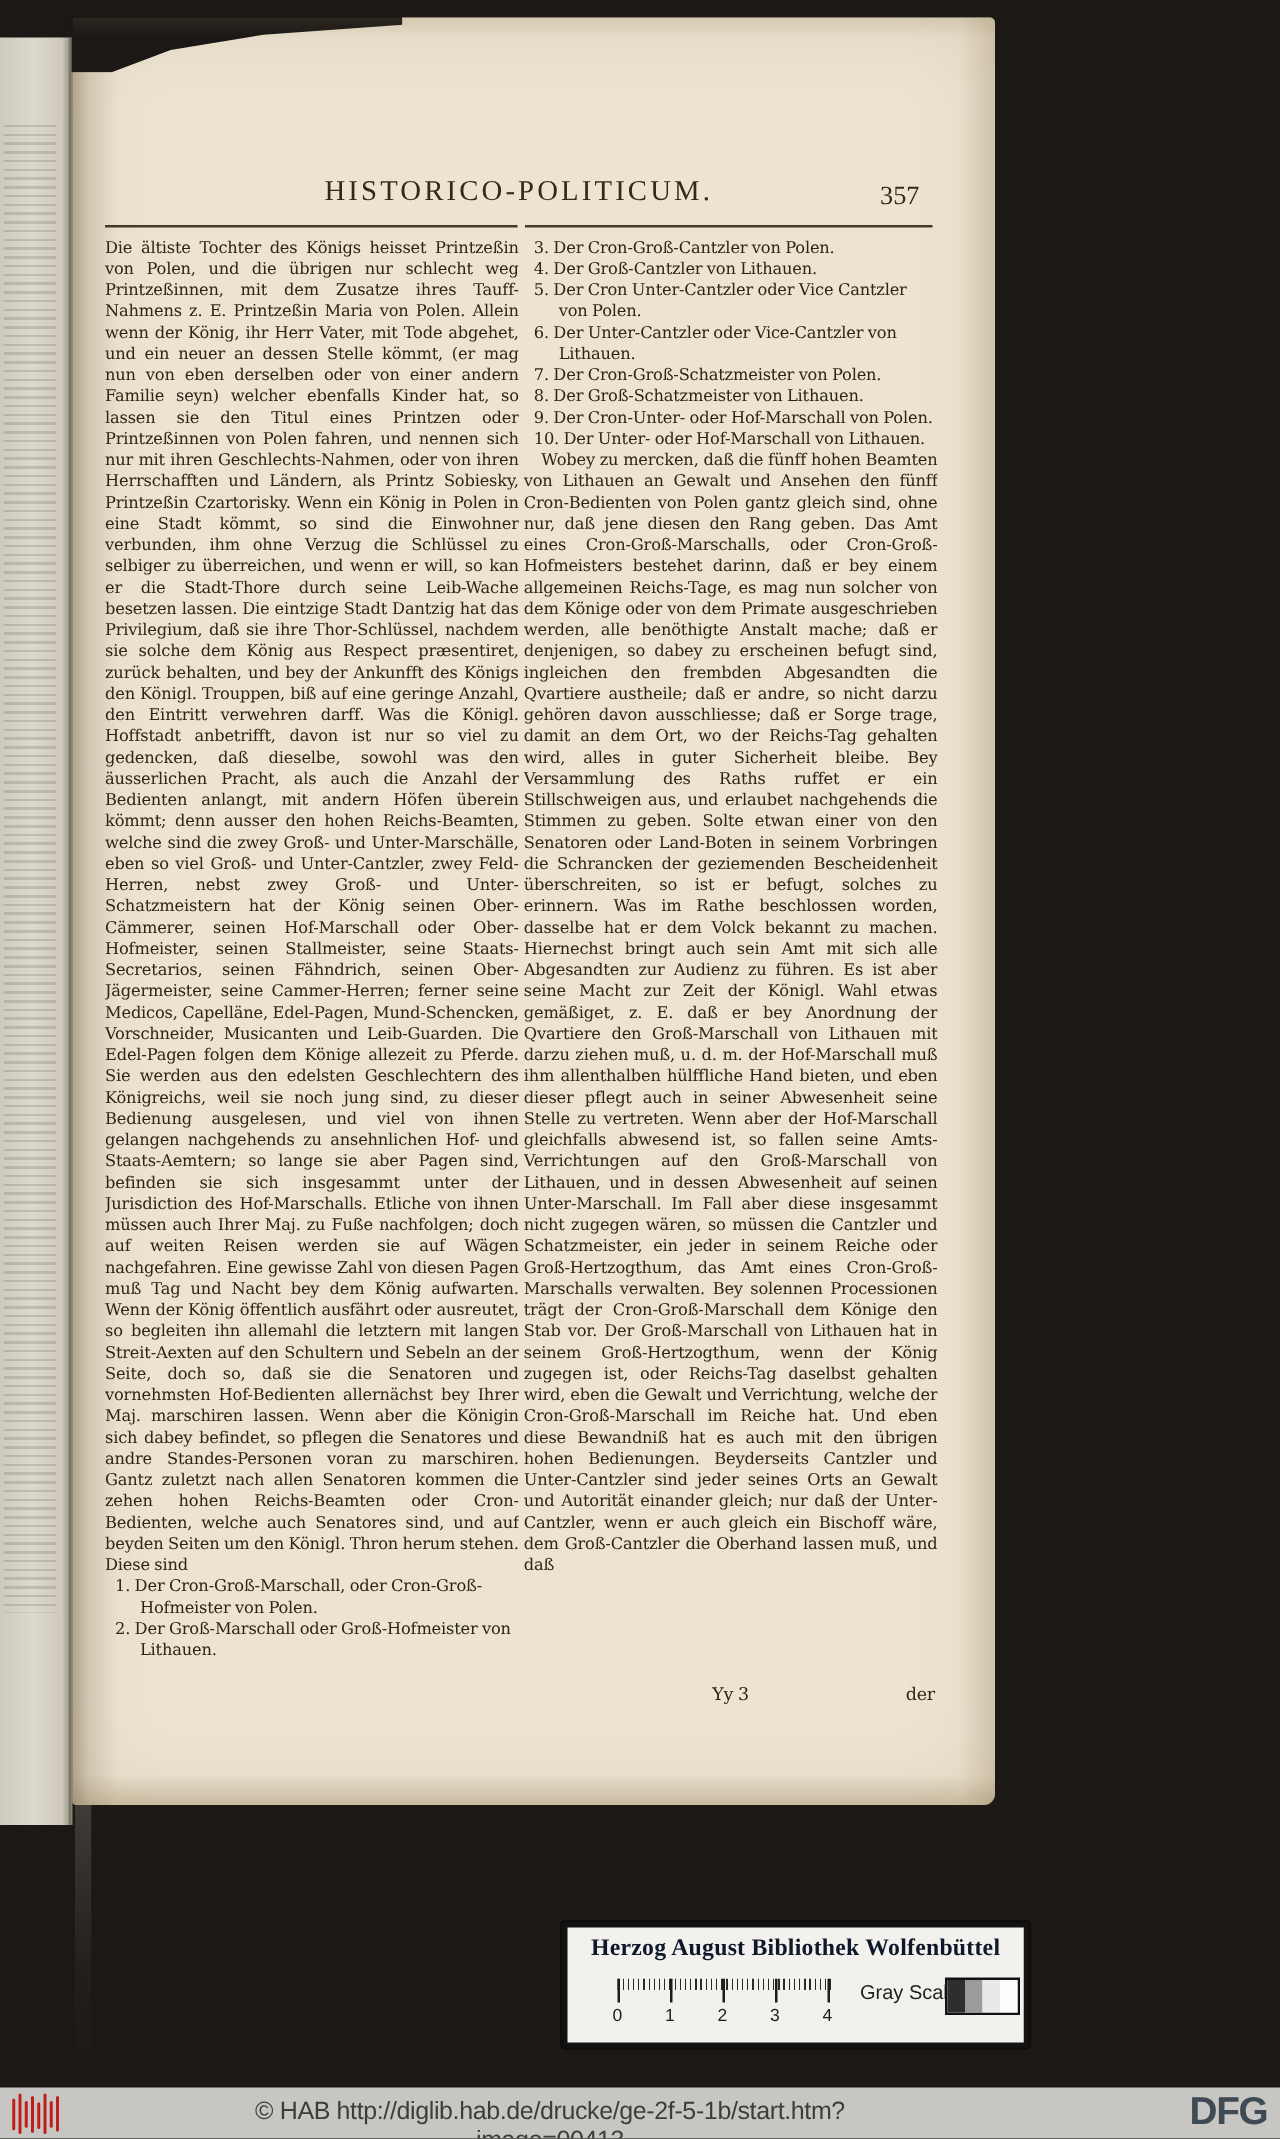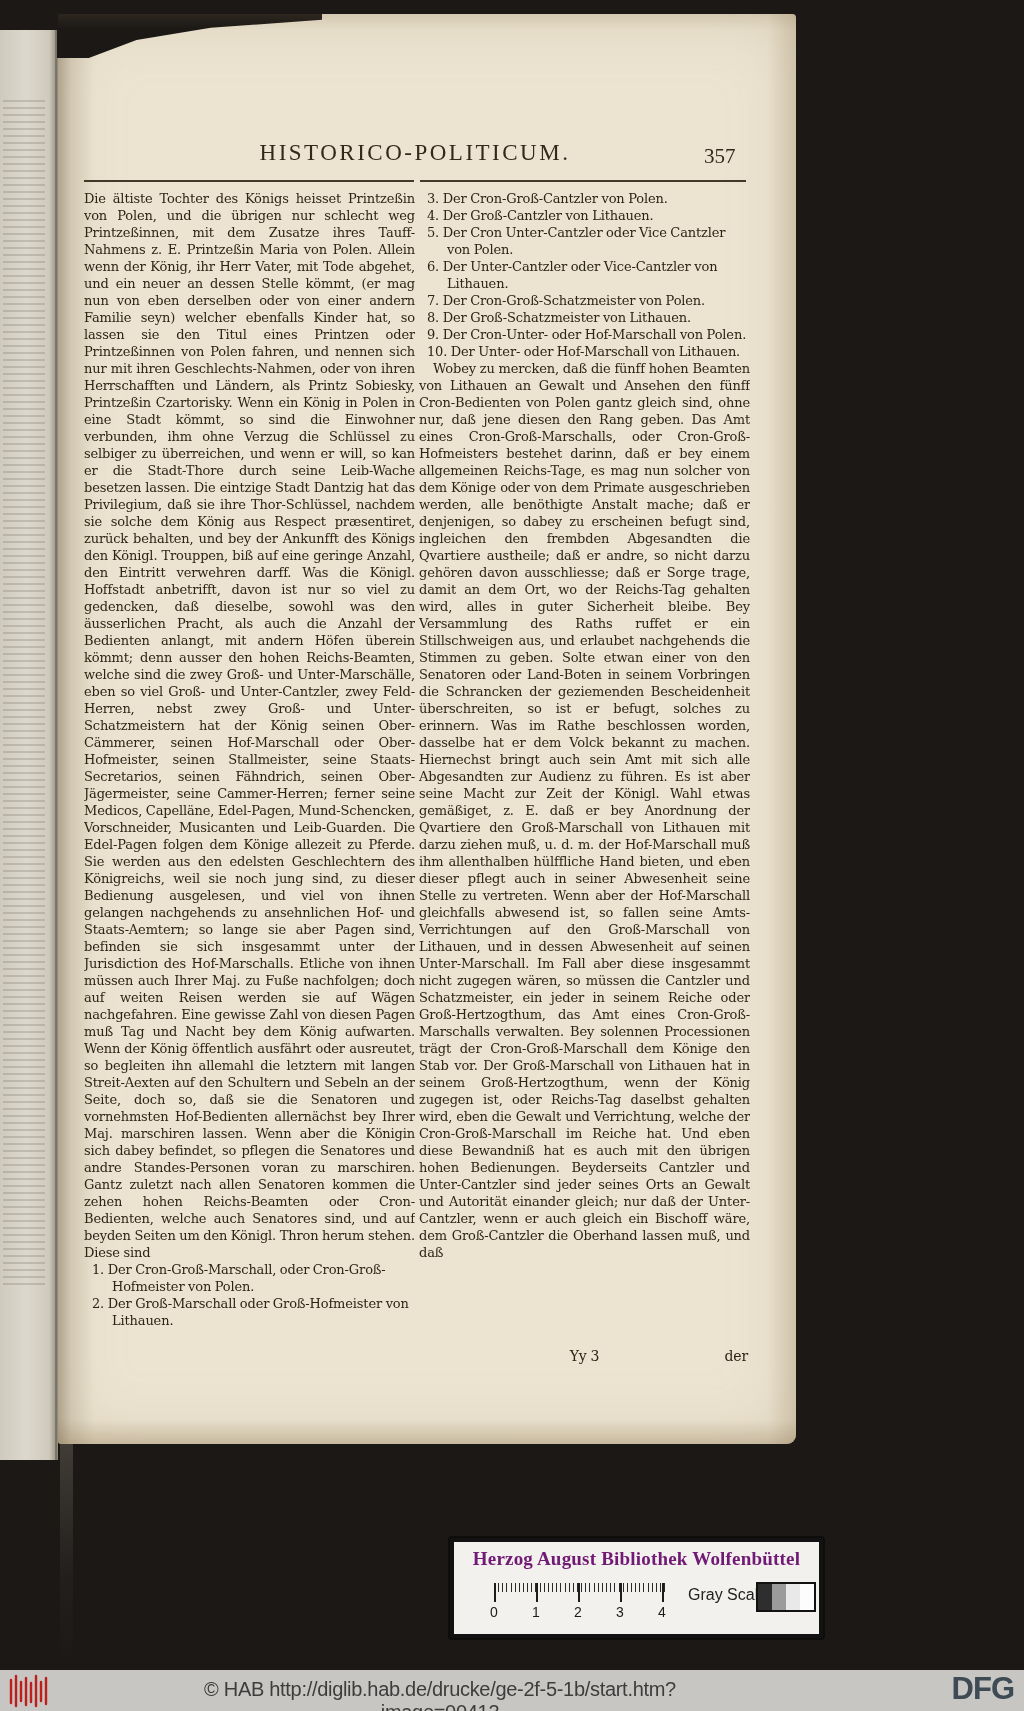--- a/index.html
+++ b/index.html
@@ -47,21 +47,21 @@
   .catchword{position:absolute;right:2px;top:0;}
 
   
   .edge-below{position:absolute;left:60px;top:1444px;width:13px;height:220px;opacity:.45;
         background:linear-gradient(180deg,#6e675c,#2a2724 60%,rgba(42,39,36,0));}
 
   
   .cal-card{position:absolute;left:450px;top:1538px;width:365px;height:92px;background:#f3f1ed;
         border:4px solid #121212;border-radius:2px;box-shadow:0 0 0 2px rgba(0,0,0,.45);}
   .cal-title{margin-top:6px;text-align:center;font-family:"Liberation Serif",serif;font-weight:bold;
-        font-size:19px;color:#701a75;letter-spacing:.2px;}
+        font-size:19px;color:#0f172a;letter-spacing:.2px;}
   .cal-row{position:absolute;left:10px;right:6px;top:36px;height:48px;}
   .ruler{position:absolute;left:30px;top:5px;width:176px;height:40px;}
   .ruler .minor{position:absolute;left:0;top:0;width:172px;height:9px;
         background:repeating-linear-gradient(90deg,#2a2a2a 0 1px,transparent 1px 4.15px);}
   .mtick{position:absolute;top:0;width:2px;height:19px;background:#1c1c1c;}
   .mlabel{position:absolute;top:21px;font-family:"Liberation Sans",sans-serif;font-size:14px;
         color:#1c1c1c;transform:translateX(-4px);}
   .gs-label{position:absolute;left:224px;top:8px;font-family:"Liberation Sans",sans-serif;
         font-size:16px;color:#222;}
   .gs-box{position:absolute;left:292px;top:4px;width:56px;height:26px;border:2px solid #121212;

